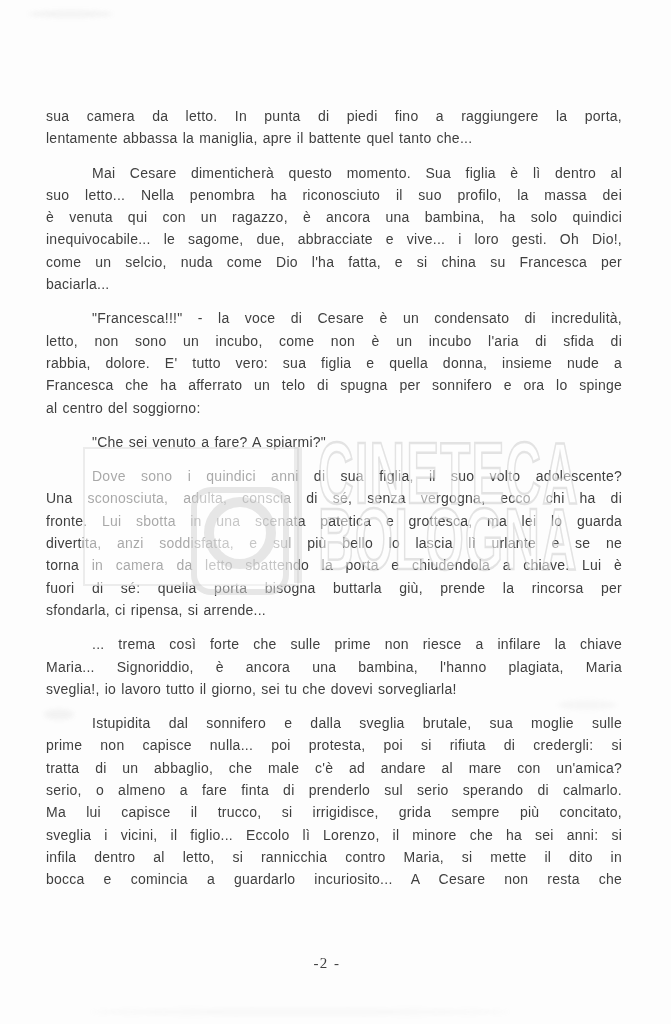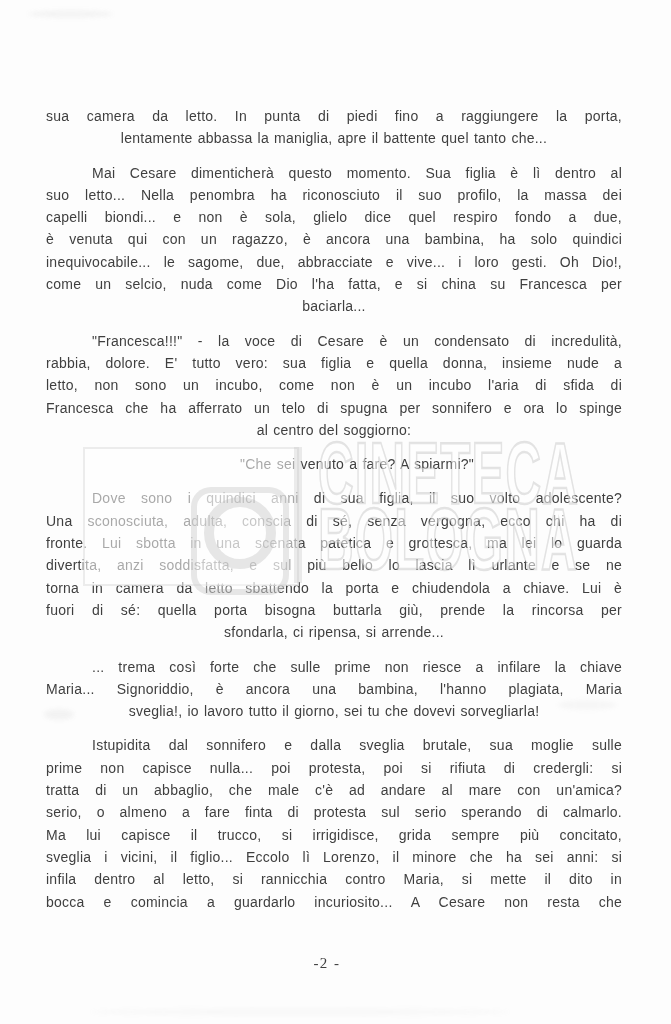--- a/index.html
+++ b/index.html
@@ -31,21 +31,21 @@
     width: 576px;
     color: #3f3f3f;
     z-index: 1;
   }
   .line {
     height: 22.3px;
     line-height: 22.3px;
     font-size: 14px;
     letter-spacing: 0.25px;
     word-spacing: 1px;
-    text-align: center;
+    text-align: left;
     overflow: visible;
   }
   .line.jl {
     text-align: justify;
     text-align-last: justify;
     text-justify: inter-word;
   }
   .line.indent { padding-left: 46px; margin-top: 12px; }
 
   
@@ -117,45 +117,44 @@
   <div class="smudge s1"></div>
   <div class="smudge s2"></div>
   <div class="smudge s3"></div>
   <div class="smudge s4"></div>
 
   <div id="textblock" class="textblock">
       <div class="line jl">sua camera da letto. In punta di piedi fino a raggiungere la porta,</div>
       <div class="line">lentamente abbassa la maniglia, apre il battente quel tanto che...</div>
       <div class="line indent jl">Mai Cesare dimenticherà questo momento. Sua figlia è lì dentro al</div>
       <div class="line jl">suo letto... Nella penombra ha riconosciuto il suo profilo, la massa dei</div>
-      <div class="line jl">capelli biondi... e non è sola, glielo dice quel respiro fondo a due,</div>
       <div class="line jl">è venuta qui con un ragazzo, è ancora una bambina, ha solo quindici</div>
       <div class="line jl">inequivocabile... le sagome, due, abbracciate e vive... i loro gesti. Oh Dio!,</div>
       <div class="line jl">come un selcio, nuda come Dio l'ha fatta, e si china su Francesca per</div>
       <div class="line">baciarla...</div>
       <div class="line indent jl">"Francesca!!!" - la voce di Cesare è un condensato di incredulità,</div>
+      <div class="line jl">letto, non sono un incubo, come non è un incubo l'aria  di  sfida  di</div>
       <div class="line jl">rabbia, dolore. E' tutto vero: sua figlia e quella donna, insieme nude a</div>
-      <div class="line jl">letto, non sono un incubo, come non è un incubo l'aria  di  sfida  di</div>
       <div class="line jl">Francesca che ha afferrato un telo di spugna per sonnifero e ora lo spinge</div>
       <div class="line">al centro del soggiorno:</div>
       <div class="line indent">"Che sei venuto a fare? A spiarmi?"</div>
       <div class="line indent jl">Dove sono i quindici anni di sua figlia, il suo volto adolescente?</div>
       <div class="line jl">Una sconosciuta, adulta, conscia di sé, senza vergogna, ecco chi ha di</div>
       <div class="line jl">fronte. Lui sbotta in una scenata patetica e grottesca, ma lei lo guarda</div>
       <div class="line jl">divertita, anzi soddisfatta, e sul più bello lo lascia lì urlante e se ne</div>
       <div class="line jl">torna in camera da letto sbattendo la porta e chiudendola a chiave. Lui è</div>
       <div class="line jl">fuori di sé: quella porta bisogna buttarla giù, prende la rincorsa per</div>
       <div class="line">sfondarla, ci ripensa, si arrende...</div>
       <div class="line indent jl">... trema così forte che sulle prime non riesce a infilare la chiave</div>
       <div class="line jl">Maria... Signoriddio, è ancora una bambina, l'hanno plagiata, Maria</div>
       <div class="line">sveglia!, io lavoro tutto il giorno, sei tu che dovevi sorvegliarla!</div>
       <div class="line indent jl">Istupidita dal sonnifero e dalla sveglia brutale, sua moglie sulle</div>
       <div class="line jl">prime non capisce nulla... poi protesta, poi si rifiuta di credergli: si</div>
       <div class="line jl">tratta di un abbaglio, che male c'è ad andare al mare con un'amica?</div>
-      <div class="line jl">serio, o almeno a fare finta di protesta sul serio sperando di calmarlo.</div>
+      <div class="line jl">serio, o almeno a fare finta di prenderlo sul serio sperando di calmarlo.</div>
       <div class="line jl">Ma lui capisce il trucco, si irrigidisce, grida sempre più concitato,</div>
       <div class="line jl">sveglia i vicini, il figlio... Eccolo lì Lorenzo, il minore che ha sei anni: si</div>
       <div class="line jl">infila dentro al letto, si rannicchia contro Maria, si mette il dito in</div>
       <div class="line jl">bocca e comincia a guardarlo incuriosito... A Cesare non resta che</div>
     </div>
 
   <div class="watermark">
     <div class="wm-backdrop"></div>
     <div class="wm-square">
       <div class="wm-ring"></div>

